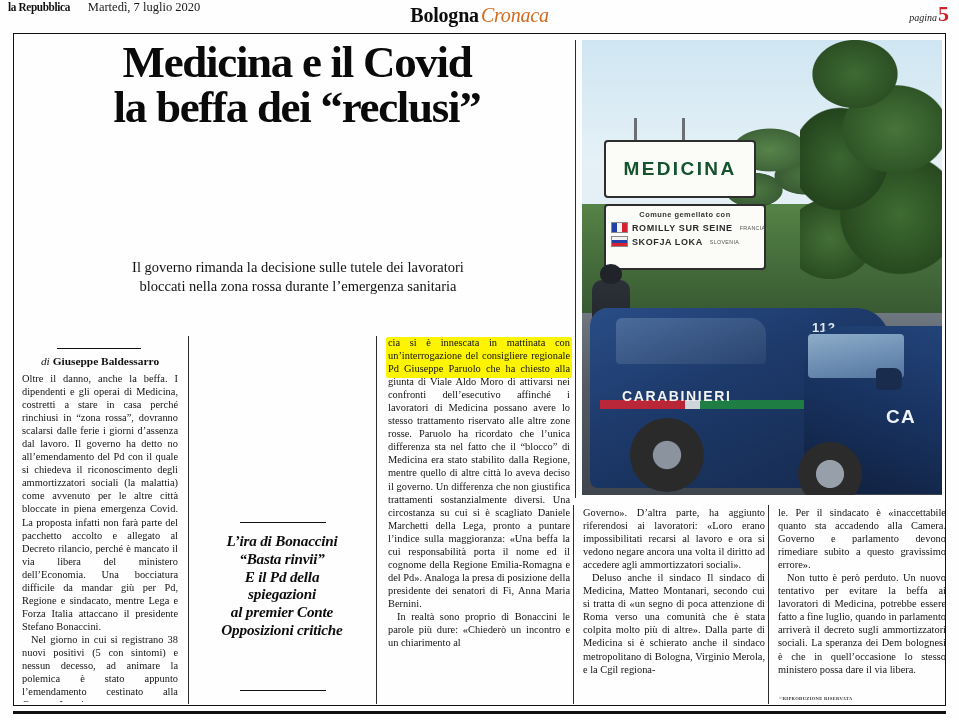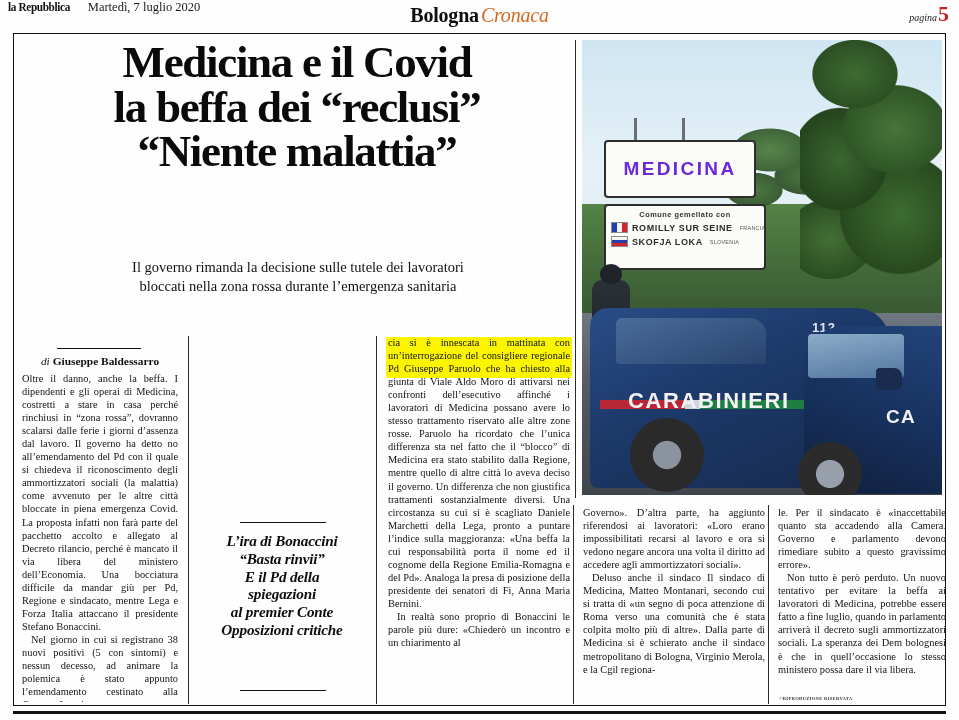--- a/index.html
+++ b/index.html
@@ -303,21 +303,21 @@
     border-radius: 4px;
     display: flex;
     align-items: center;
     justify-content: center;
   }
   .sign-main .txt {
     font-family: "Liberation Sans", sans-serif;
     font-weight: bold;
     font-size: 19px;
     letter-spacing: 2.4px;
-    color: #6d28d9;
+    color: #14532d;
   }
   .sign-sub {
     position: absolute;
     left: 22px; top: 164px;
     width: 162px; height: 66px;
     background: #fbfbf8;
     border: 2.2px solid #2d2d2d;
     border-radius: 4px;
     padding: 4px 5px 0 5px;
     box-sizing: border-box;
@@ -383,24 +383,23 @@
     left: 10px; top: 92px;
     width: 250px; height: 9px;
     background: linear-gradient(to right, #d4232e 0 34%, #f0f0f0 34% 40%, #1f8a3d 40% 100%);
     opacity: .85;
   }
   .car1-text {
     position: absolute;
     left: 32px; top: 80px;
     font-family: "Liberation Sans", sans-serif;
     font-weight: bold;
-    font-size: 22px;
+    font-size: 14px;
     letter-spacing: 1.6px;
     color: #f2f2f2;
-    margin-left: 6px;
   }
   .car1-112 {
     position: absolute;
     left: 222px; top: 12px;
     font-family: "Liberation Sans", sans-serif;
     font-weight: bold;
     font-size: 13px;
     letter-spacing: 1px;
     color: #dfe7f2;
   }
@@ -512,21 +511,20 @@
   <div class="vrule" style="left:188px; top:336px; height:368px;"></div>
   <div class="vrule" style="left:376px; top:336px; height:368px;"></div>
   <div class="vrule" style="left:573px; top:505px; height:199px;"></div>
   <div class="vrule" style="left:768px; top:505px; height:199px;"></div>
   <div class="vrule" style="left:575px; top:40px; height:458px;"></div>
 
   <div class="headline-zone">
     <h1 class="headline">
       <span class="ln">Medicina e il Covid</span>
       <span class="ln">la beffa dei “reclusi”</span>
-      <span class="ln">“Niente malattia”</span>
     </h1>
   </div>
 
   <div class="deck">
     <span class="ln">Il governo rimanda la decisione sulle tutele dei lavoratori</span>
     <span class="ln">bloccati nella zona rossa durante l’emergenza sanitaria</span>
   </div>
 
   <div class="byline-rule"></div>
   <div class="byline">

